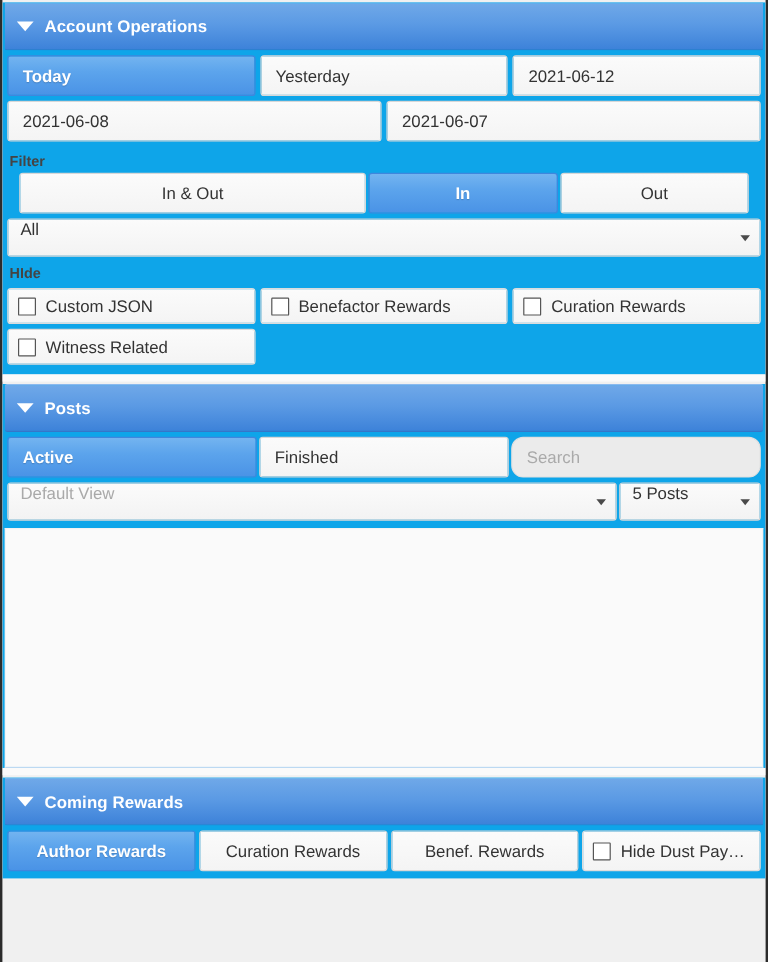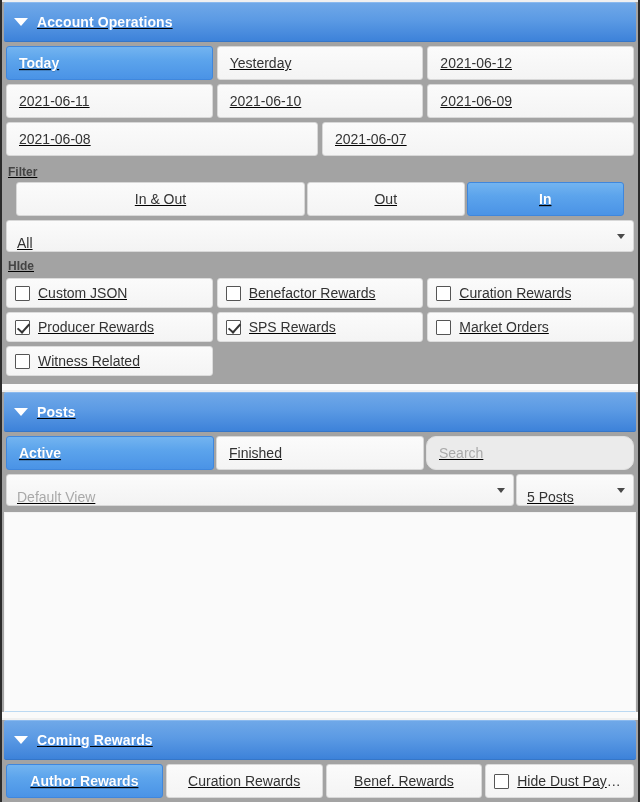--- a/index.html
+++ b/index.html
@@ -16,21 +16,21 @@
     position: relative;
     width: 640px;
     height: 802px;
     background: #f0f0f0;
     border-left: 2px solid #2b2b2b;
     border-right: 2px solid #2b2b2b;
     overflow: hidden;
   }
 
   
-  .panel { background: #a3a3a3; text-decoration: underline; }
+  .panel { background: #0ea5e9; }
 
   .panel-header {
     height: 40px;
     display: flex;
     align-items: center;
     padding: 0 10px;
     color: #ffffff;
     font-size: 14px;
     font-weight: bold;
     background: linear-gradient(to bottom, #6fa8e8 0%, #5b9ae4 45%, #3d82d9 100%);
@@ -99,21 +99,21 @@
   }
   .seg-row .btn { flex: 1 1 0; min-width: 0; justify-content: center; }
   .seg-row .btn.wide2 { flex: 2 1 0; }
 
   
   .select {
     position: relative;
     height: 32px;
     margin: 4px 4px 0 4px;
     display: flex;
-    align-items: flex-end;
+    align-items: flex-start;
     padding: 0 22px 0 10px;
     font-size: 14px;
     color: #333333;
     background: linear-gradient(to bottom, #fbfbfb 0%, #f3f3f3 100%);
     border: 1px solid #d8d8d8;
     border-radius: 3px;
   }
   .select.muted { color: #a9a9a9; }
   .select .arrow {
     position: absolute;
@@ -235,54 +235,43 @@
           <span>Today</span>
         </div>
         <div class="btn">
           <span>Yesterday</span>
         </div>
         <div class="btn">
           <span>2021-06-12</span>
         </div>
       </div>
 
-      <div class="date-row">
-        <div class="btn">
-          <span>2021-06-11</span>
-        </div>
-        <div class="btn">
-          <span>2021-06-10</span>
-        </div>
-        <div class="btn">
-          <span>2021-06-09</span>
-        </div>
-      </div>
 
       <div class="date-row">
         <div class="btn">
           <span>2021-06-08</span>
         </div>
         <div class="btn">
           <span>2021-06-07</span>
         </div>
       </div>
 
     </div>
 
     <div class="section-label">Filter</div>
 
     <div class="seg-row">
       <div class="btn wide2 center">
         <span>In &amp; Out</span>
       </div>
+      <div class="btn active center">
+        <span>In</span>
+      </div>
       <div class="btn center">
         <span>Out</span>
-      </div>
-      <div class="btn active center">
-        <span>In</span>
       </div>
     </div>
 
     <div class="select">
       <span>All</span>
       <span class="arrow"></span>
     </div>
 
     <div class="section-label">HIde</div>
 
@@ -296,34 +285,20 @@
         <div class="check-tile">
           <span class="cbox"></span>
           <span class="check-label">Benefactor Rewards</span>
         </div>
         <div class="check-tile">
           <span class="cbox"></span>
           <span class="check-label">Curation Rewards</span>
         </div>
       </div>
 
-      <div class="check-row">
-        <div class="check-tile">
-          <span class="cbox checked"></span>
-          <span class="check-label">Producer Rewards</span>
-        </div>
-        <div class="check-tile">
-          <span class="cbox checked"></span>
-          <span class="check-label">SPS Rewards</span>
-        </div>
-        <div class="check-tile">
-          <span class="cbox"></span>
-          <span class="check-label">Market Orders</span>
-        </div>
-      </div>
 
       <div class="check-row">
         <div class="check-tile">
           <span class="cbox"></span>
           <span class="check-label">Witness Related</span>
         </div>
         <div class="check-tile ghost"></div>
         <div class="check-tile ghost"></div>
       </div>
 

